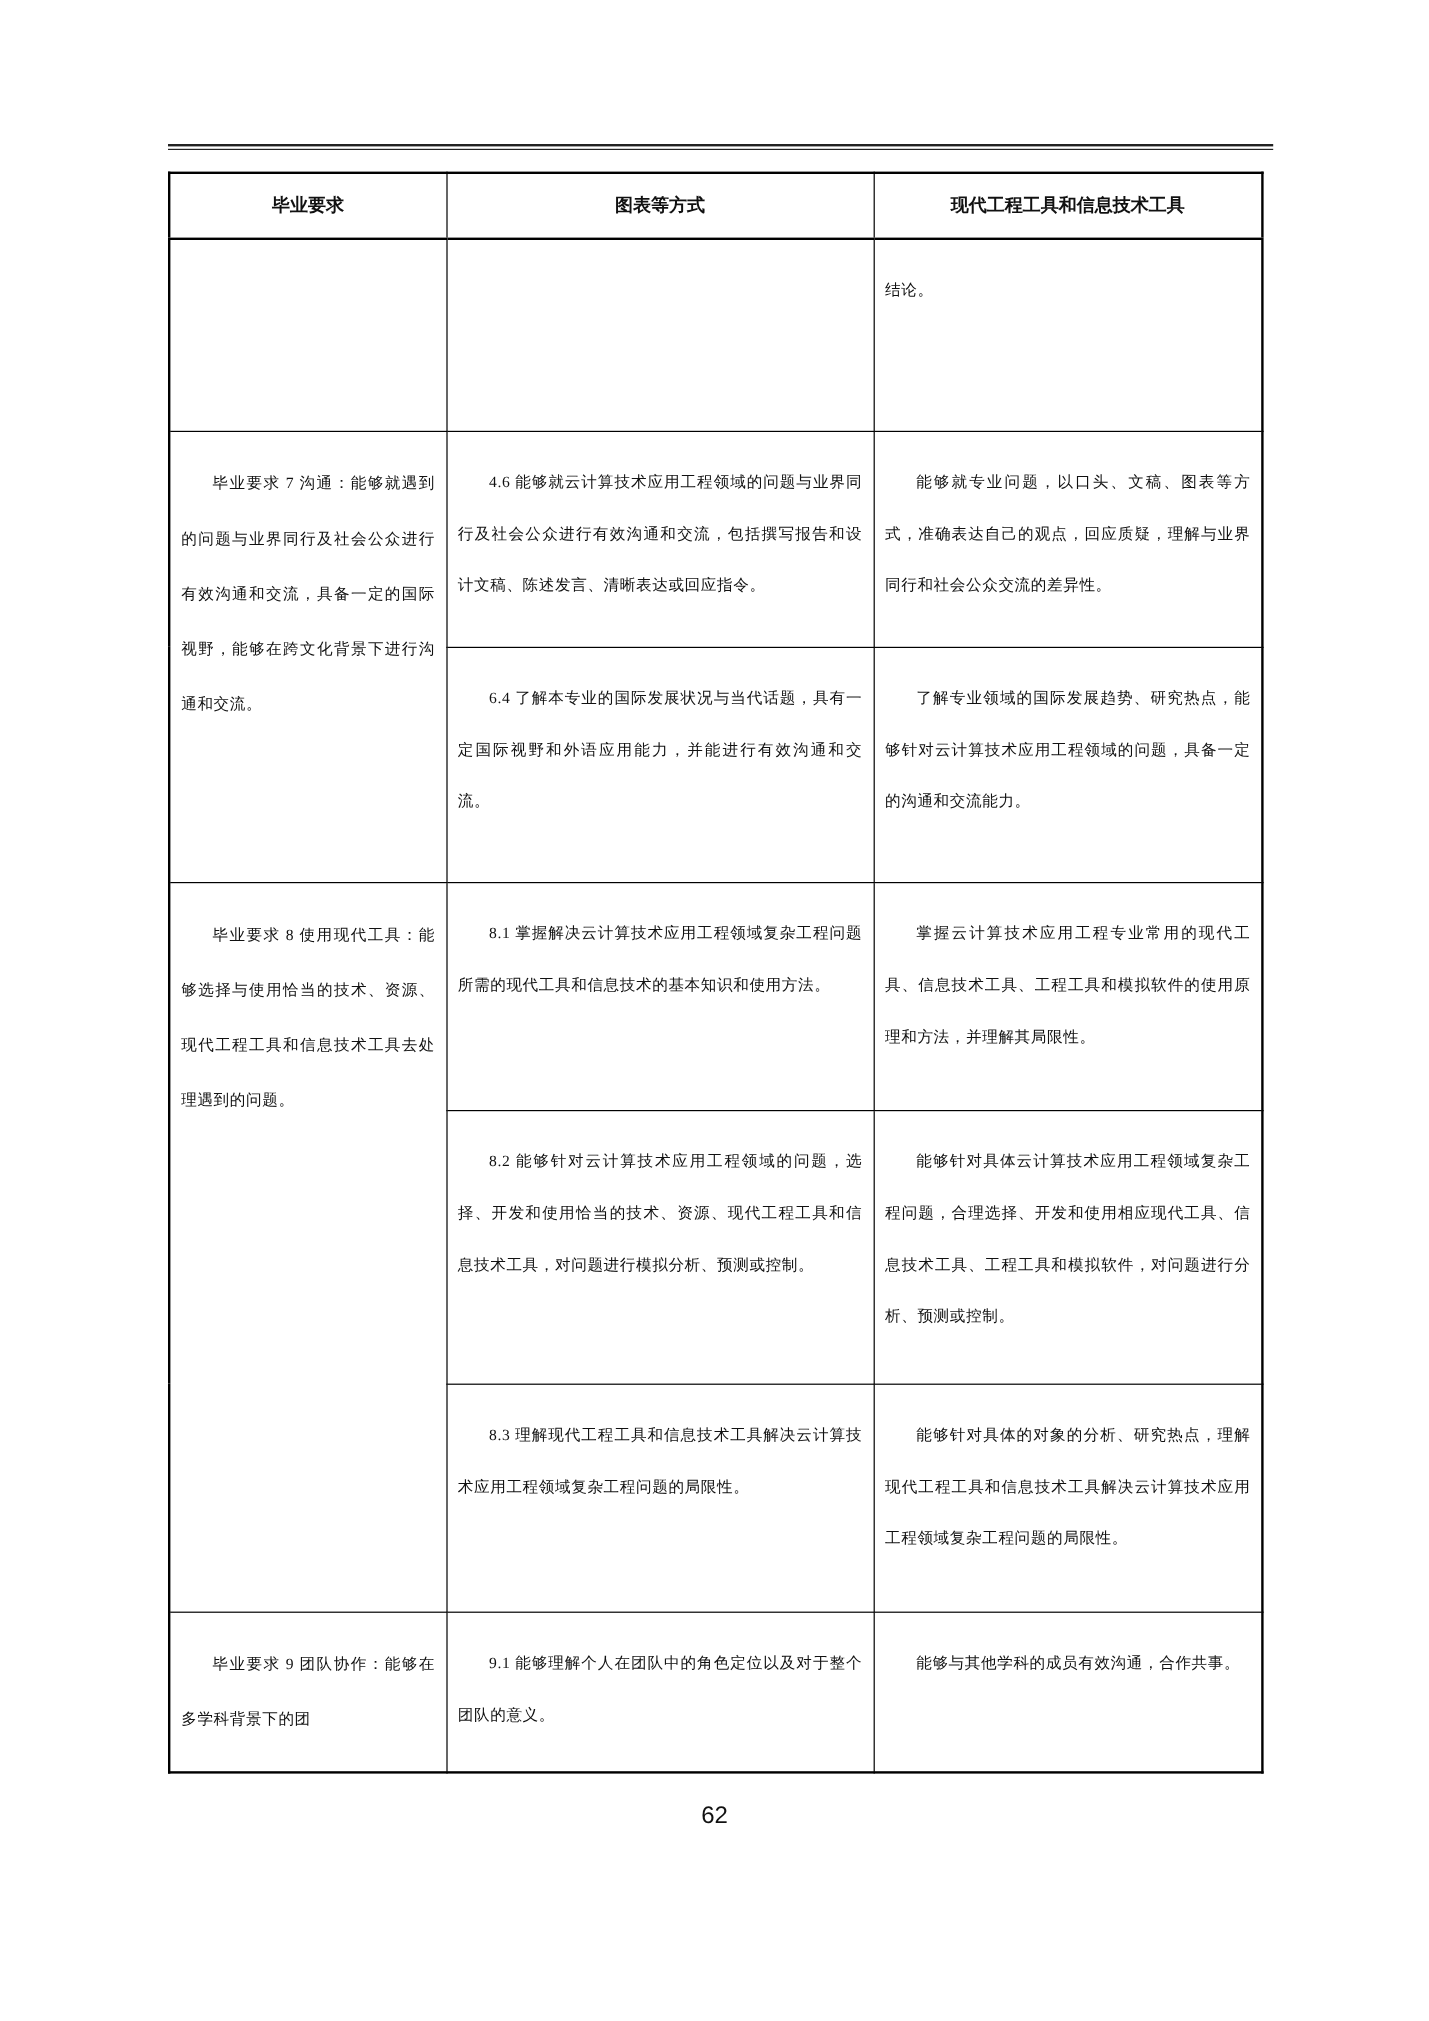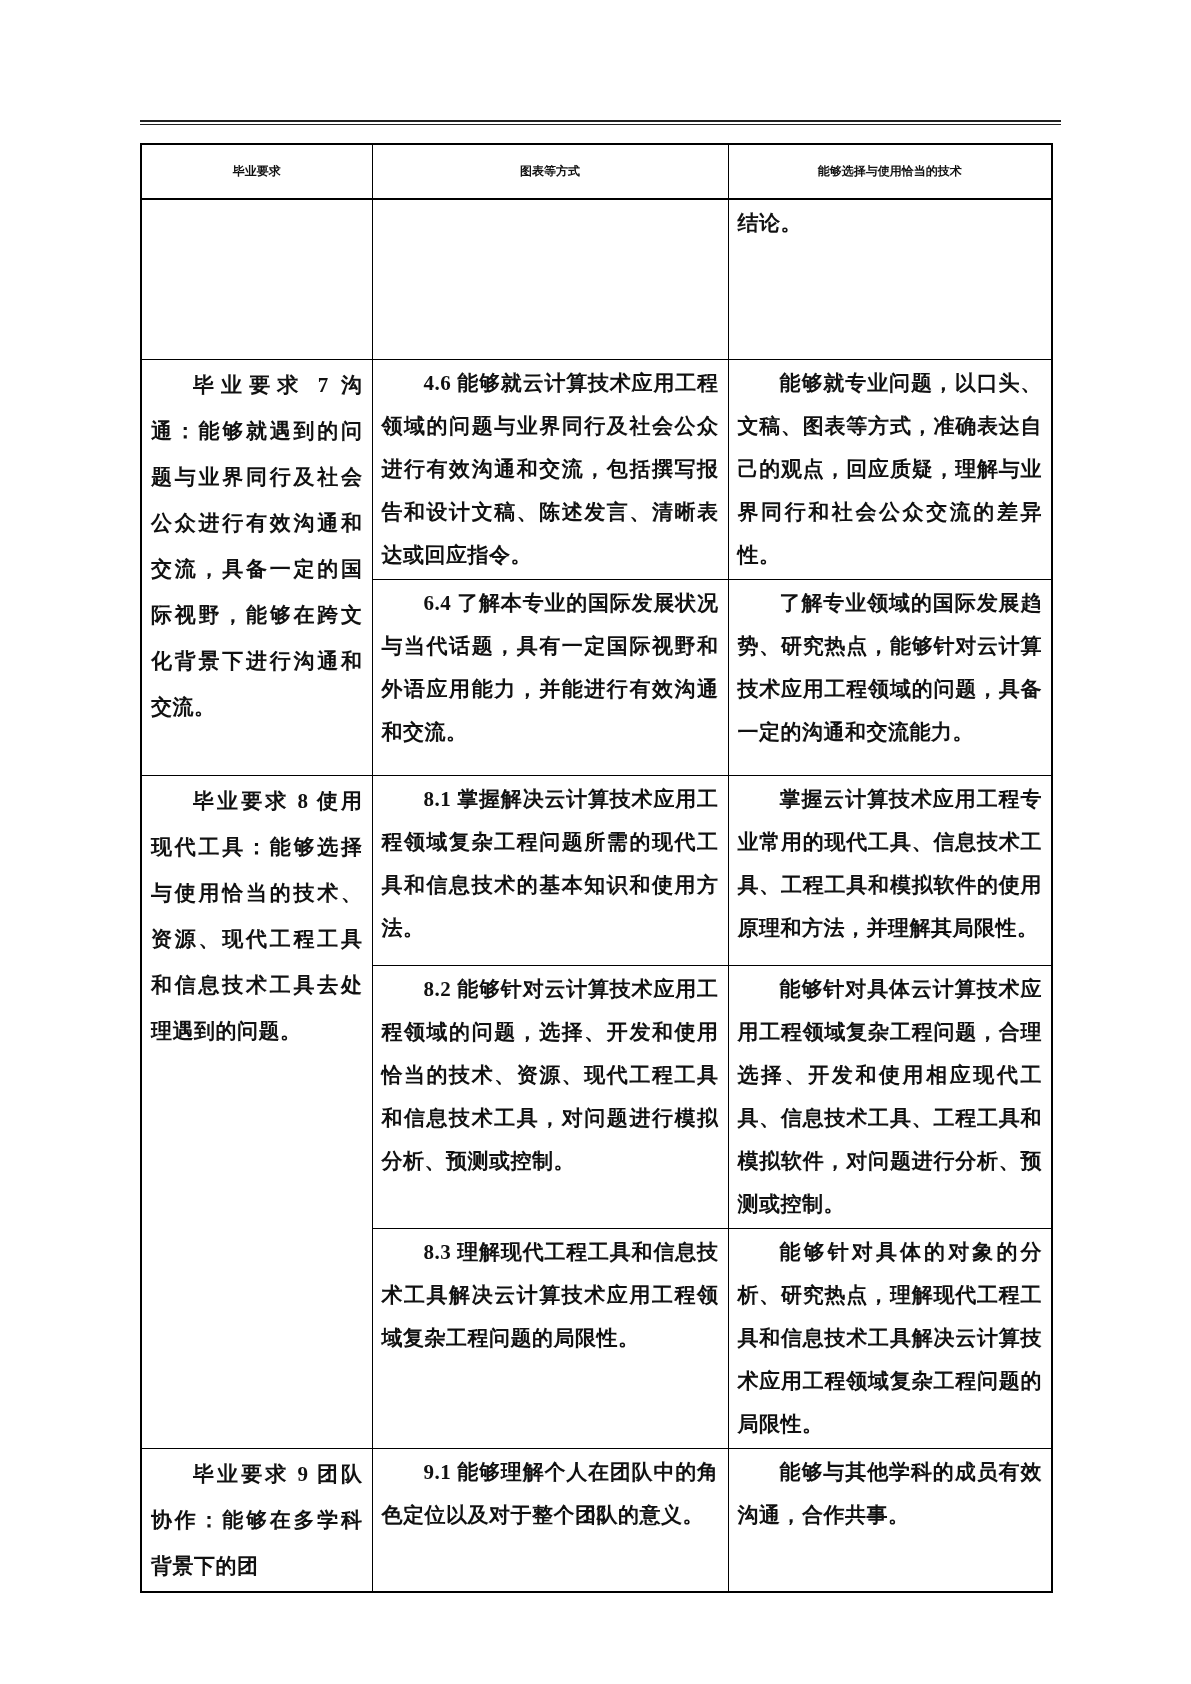--- a/index.html
+++ b/index.html
@@ -31,33 +31,33 @@
     position: absolute;
     left: 140px;
     top: 143px;
     width: 911px;
     border-collapse: collapse;
     table-layout: fixed;
     border: 2px solid #000000;
   }
   table.req-table td, table.req-table th {
     border: 1px solid #000000;
-    padding: 2px 9px;
+    padding: 20px 9px;
     vertical-align: top;
-    font-size: 21px;
-    font-weight: bold;
+    font-size: 13px;
+    font-weight: normal;
     overflow: hidden;
   }
   table.req-table thead th {
     border-bottom: 2px solid #000000;
     text-align: center;
     vertical-align: middle;
     font-weight: bold;
     font-family: "Liberation Sans", "DejaVu Sans", sans-serif;
-    font-size: 12px;
+    font-size: 15px;
     padding: 0 4px;
   }
   td .para {
     margin: 0;
     text-align: justify;
     text-justify: inter-ideograph;
     line-height: 43px;
     text-indent: 2em;
     letter-spacing: 0.5px;
   }
@@ -94,21 +94,21 @@
   <table class="req-table">
     <colgroup>
       <col style="width:231px">
       <col style="width:356px">
       <col style="width:324px">
     </colgroup>
     <thead>
       <tr style="height:55px">
         <th>毕业要求</th>
         <th>图表等方式</th>
-        <th>能够选择与使用恰当的技术</th>
+        <th>现代工程工具和信息技术工具</th>
       </tr>
     </thead>
     <tbody>
 
       <tr style="height:160px">
         <td></td>
         <td></td>
         <td>
           <p class="para cont">结论。</p>
         </td>

